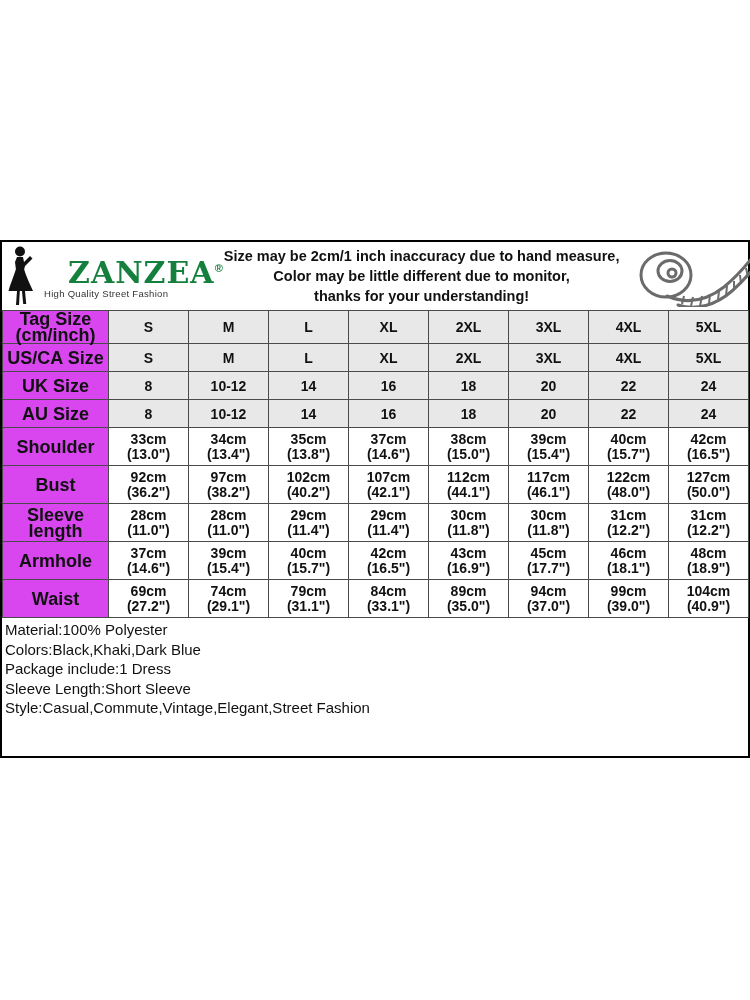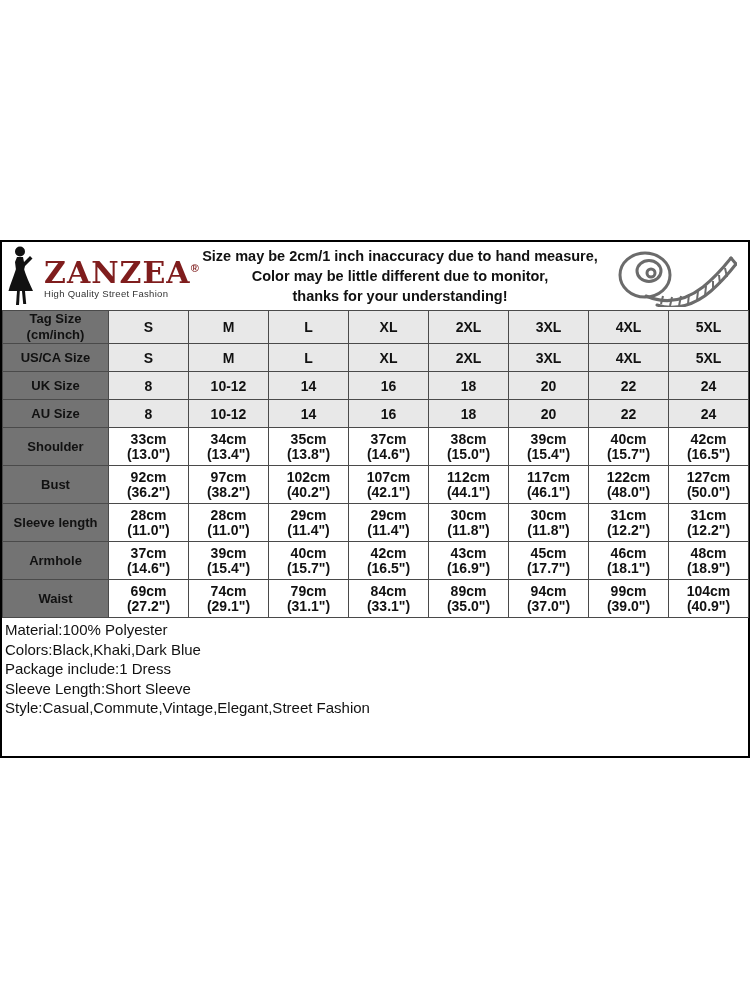--- a/index.html
+++ b/index.html
@@ -10,30 +10,30 @@
 
   .content-box {
     position:absolute; top:240px; left:0; width:750px; height:518px;
     border:2px solid #000; background:#fff;
   }
 
   
   .header-band { display:flex; align-items:center; height:68px; }
   .logo { flex:0 0 200px; display:flex; align-items:center; padding-left:6px; }
   .logo-text { margin-left:2px; }
-  .brand-line { font-family:"DejaVu Serif", serif; font-weight:bold; font-size:30px; line-height:28px; letter-spacing:1px; color:#7f1d1d; white-space:nowrap; }
+  .brand-line { font-family:"DejaVu Serif", serif; font-weight:bold; font-size:30px; line-height:28px; letter-spacing:1px; color:#15803d; white-space:nowrap;margin-left:24px; }
   .reg { font-size:11px; vertical-align:super; font-family:"Liberation Sans", sans-serif; }
   .tagline { font-size:9.5px; color:#333; letter-spacing:0.3px; margin-top:1px; white-space:nowrap; }
   .disclaimer { flex:1; text-align:center; font-weight:bold; font-size:14.5px; line-height:20px; color:#111; white-space:nowrap; }
   .tape-wrap { flex:0 0 150px; display:flex; justify-content:center; align-items:center; }
 
   
   table.size-table { border-collapse:collapse; table-layout:fixed; width:746px; font-weight:bold; color:#111; }
   .size-table th, .size-table td { border:1px solid #4a4a4a; text-align:center; vertical-align:middle; padding:0; }
-  .size-table th { background:#737373; font-size:13px; line-height:16px; }
+  .size-table th { background:#d946ef; font-size:18px; line-height:16px; }
   .size-table td { font-size:14px; }
   .size-table td.shaded { background:#e8e8e8; }
   tr.size-row th, tr.size-row td { height:28px; line-height:16px; }
   tr.measure-row th, tr.measure-row td { height:38px; }
   tr.measure-row td { line-height:15px; }
 
   
   .product-info { padding:2px 0 0 3px; font-weight:normal; font-size:15px; color:#111; }
   .info-line { line-height:19.5px; white-space:nowrap; }
 </style>

